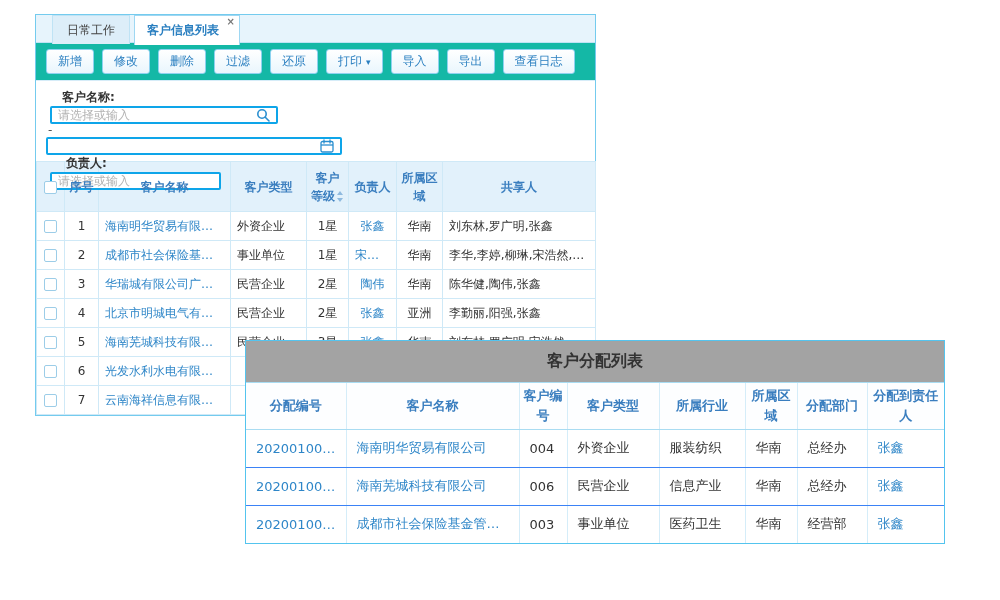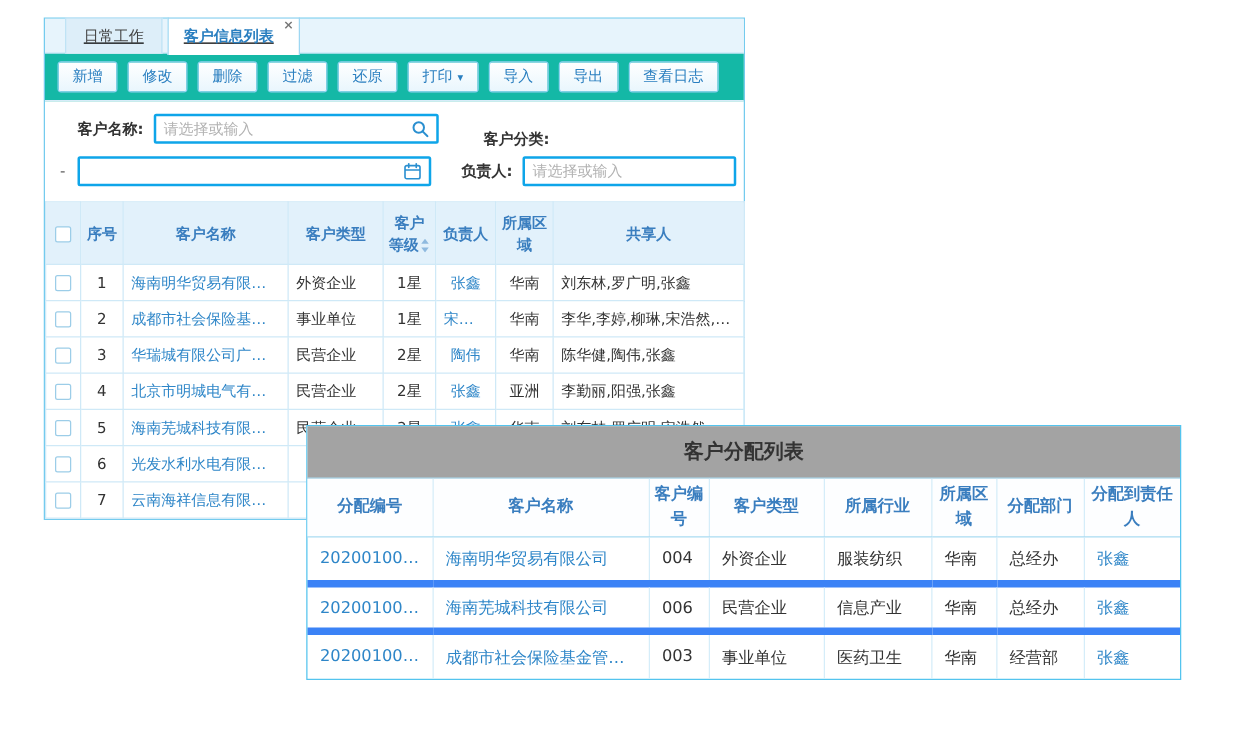--- a/index.html
+++ b/index.html
@@ -1,31 +1,31 @@
 <!DOCTYPE html>
 <html><head>
 <meta charset="utf-8">
 <style>
   * { margin:0; padding:0; box-sizing:border-box; }
   html,body { width:1000px; height:600px; background:#ffffff; font-family:"DejaVu Sans",sans-serif; position:relative; overflow:hidden; }
 
   
   .panel1 { position:absolute; left:35px; top:14px; width:561px; background:#fff; border:1px solid #74cbee; z-index:1; }
 
-  .tabbar { height:28px; background:#e7f4fc; border-bottom:1px solid #bfe3f5; display:flex; align-items:center; padding-left:16px;text-decoration:underline; }
+  .tabbar { height:28px; background:#e7f4fc; border-bottom:1px solid #bfe3f5; display:flex; align-items:flex-start; padding-left:16px; }
   .tab { font-size:12px; color:#444; background:#ddeef9; border:1px solid #bfe3f5; border-bottom:none; padding:6px 14px 5px; cursor:pointer; }
   .tab.active { background:#fff; color:#2a7fc0; font-weight:bold; border-color:#9ed7f2; margin-left:4px; margin-bottom:-1px; position:relative; padding:6px 20px 6px 12px; }
   .tab-close { position:absolute; top:0px; right:4px; font-size:10px; color:#777; cursor:pointer; }
 
   .toolbar { display:flex; gap:8px; padding:6px 10px; background:#14b8a6; border-bottom:1px solid #d6ecf8; }
   .tbtn { font-size:12px; color:#2a7fc0; border:1px solid #8ed2f0; border-radius:3px; background:linear-gradient(#ffffff,#e9f6fd); padding:3px 11px; cursor:pointer; white-space:nowrap; display:inline-flex; align-items:center; gap:4px; }
   .tbtn .arrow { font-size:9px; color:#2a7fc0; }
 
   .filters { padding:8px 6px 10px; }
-  .frow { display:flex; align-items:center; height:28px; margin-bottom:6px; }
+  .frow { display:flex; align-items:flex-start; height:28px; margin-bottom:6px;flex-direction:column; }
   .frow:last-child { margin-bottom:0; }
   .flabel { font-size:12px; color:#333; font-weight:bold; white-space:nowrap; }
   .fbox { height:24px; border:2px solid #0ea5e9; border-radius:2px; background:#fff; display:flex; align-items:center; }
   .fbox input { border:none; outline:none; flex:1; min-width:0; font-size:12px; padding:0 6px; color:#333; background:transparent; }
   .fbox input::placeholder { color:#b2b2b2; }
   .fbox .icon { margin-right:6px; display:inline-flex; flex:none; cursor:pointer; }
   .selbox { height:24px; border:1px solid #9ed7f2; border-radius:2px; background:#fff; display:flex; align-items:center; font-size:12px; color:#333; padding:0 8px; cursor:pointer; }
 
   .dash { font-size:12px; color:#555; margin-left:6px; width:10px; }
 
@@ -40,21 +40,21 @@
   .cbcell { text-align:center; }
   .cbx { display:inline-block; width:13px; height:13px; border:1px solid #9ccde8; border-radius:2px; background:#fff; vertical-align:middle; cursor:pointer; }
   .sorticon { vertical-align:middle; margin-left:1px; }
 
   
   .panel2 { position:absolute; left:245px; top:340px; width:700px; background:#fff; border:1px solid #54c4ee; z-index:5; }
   .p2title { height:42px; display:flex; align-items:center; justify-content:center; font-size:16px; font-weight:bold; color:#333; background:#a3a3a3; border-bottom:1px solid #a9dcf2; }
   table.grid2 { width:100%; border-collapse:collapse; table-layout:fixed; }
   .grid2 th { color:#3a7ebf; font-size:13px; font-weight:bold; height:46px; text-align:center; background:#fdfeff; border-bottom:1px solid #a9dcf2; border-right:1px solid #d5edf9; padding:2px 4px; line-height:1.5; }
   .grid2 th:last-child { border-right:none; }
-  .grid2 td { font-size:13px; color:#333; height:38px; padding:2px 10px; text-align:left; border-bottom:6px solid #3b82f6; border-right:1px solid #d5edf9; white-space:nowrap; overflow:hidden; text-overflow:ellipsis; }
+  .grid2 td { font-size:13px; color:#333; height:38px; padding:2px 10px; text-align:left; border-bottom:1px solid #3b82f6; border-right:1px solid #d5edf9; white-space:nowrap; overflow:hidden; text-overflow:ellipsis; }
   .grid2 td:last-child { border-right:none; }
   .grid2 tr:last-child td { border-bottom:none; }
 </style>
 </head>
 <body>
 
 <div class="panel1">
 
   <div class="tabbar">
     <div class="tab">日常工作</div>

